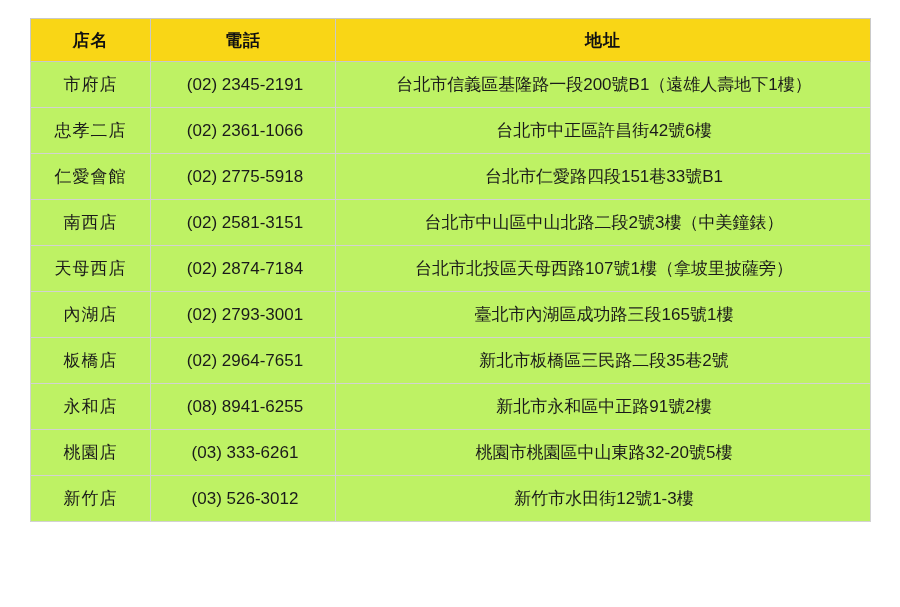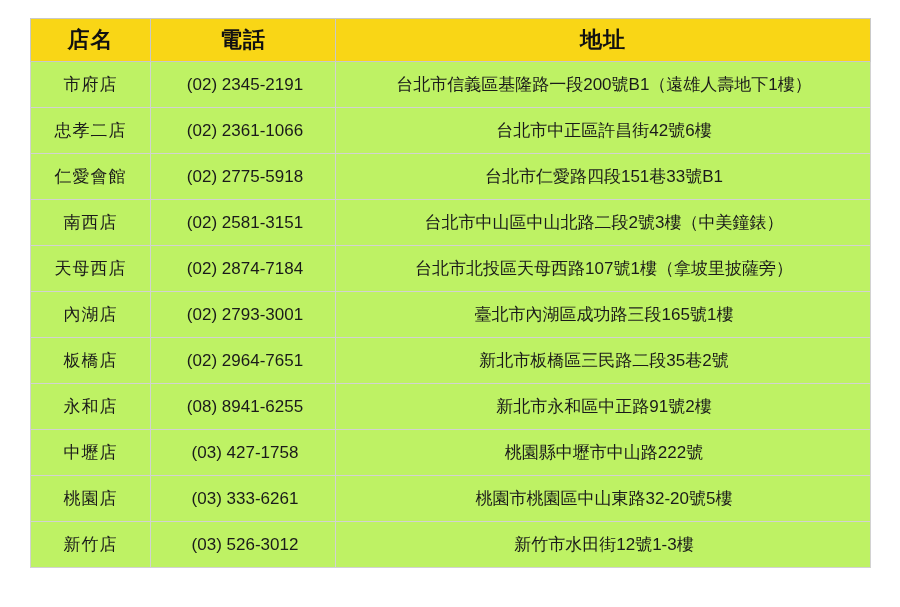--- a/index.html
+++ b/index.html
@@ -28,21 +28,21 @@
     color: #1a1a1a;
   }
   table.store-table col.c-name  { width: 120px; }
   table.store-table col.c-phone { width: 185px; }
   table.store-table col.c-addr  { width: 535px; }
 
   table.store-table thead th {
     background: #f9d616;
     color: #111111;
     font-weight: bold;
-    font-size: 22px;
+    font-size: 17px;
     text-align: center;
     height: 42px;
     border: 1px solid #c9c9c9;
     padding: 0 6px;
     letter-spacing: 1px;
   }
   table.store-table tbody td {
     height: 45px;
     border: 1px solid #d2d2d2;
     padding: 0 10px;
@@ -122,25 +122,20 @@
         <td class="cell-name">板橋店</td>
         <td class="cell-phone">(02) 2964-7651</td>
         <td class="cell-addr">新北市板橋區三民路二段35巷2號</td>
       </tr>
       <tr class="shaded">
         <td class="cell-name">永和店</td>
         <td class="cell-phone">(08) 8941-6255</td>
         <td class="cell-addr">新北市永和區中正路91號2樓</td>
       </tr>
       <tr class="plain">
-        <td class="cell-name">中壢店</td>
-        <td class="cell-phone">(03) 427-1758</td>
-        <td class="cell-addr">桃園縣中壢市中山路222號</td>
-      </tr>
-      <tr class="plain">
         <td class="cell-name">桃園店</td>
         <td class="cell-phone">(03) 333-6261</td>
         <td class="cell-addr">桃園市桃園區中山東路32-20號5樓</td>
       </tr>
       <tr class="plain">
         <td class="cell-name">新竹店</td>
         <td class="cell-phone">(03) 526-3012</td>
         <td class="cell-addr">新竹市水田街12號1-3樓</td>
       </tr>
     </tbody>

